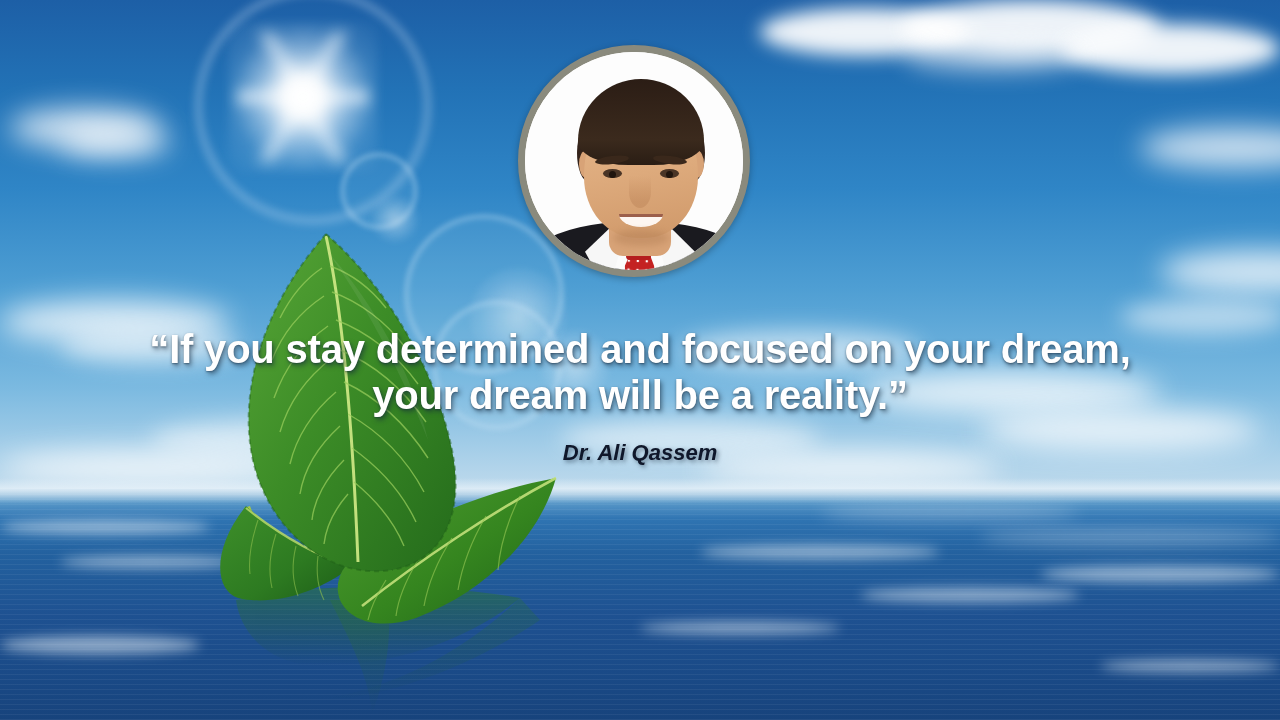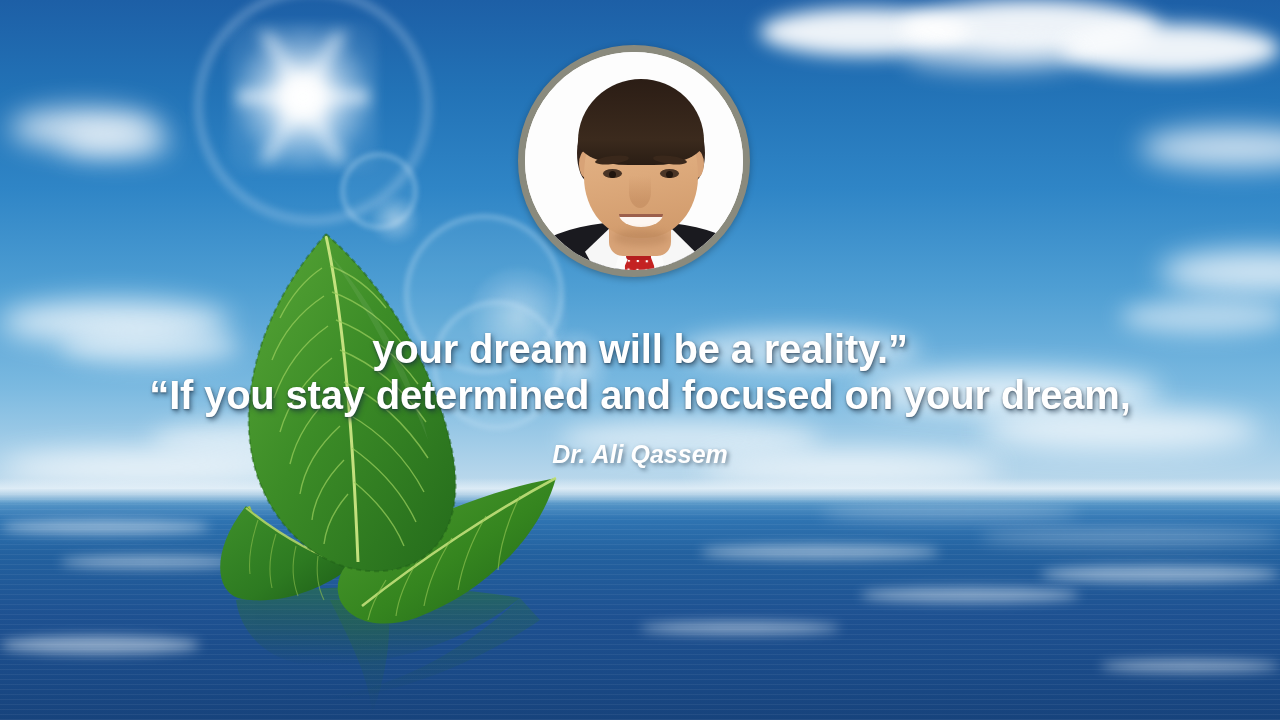--- a/index.html
+++ b/index.html
@@ -293,22 +293,22 @@
     line-height: 46px;
     letter-spacing: -0.2px;
     text-shadow: 2px 3px 5px rgba(20,40,60,.55), 0 1px 2px rgba(20,40,60,.5);
     white-space: nowrap;
   }
   .attribution {
     position: absolute;
     left: 0; top: 440px;
     width: 1280px;
     text-align: center;
-    color: #ffffff;
-    font-size: 25px;
+    color: #0f172a;
+    font-size: 22px;
     font-weight: bold;
     font-style: italic;
     text-shadow: 2px 2px 4px rgba(20,40,60,.5);
   }
 </style>
 </head>
 <body>
 
 <div id="slide">
 
@@ -484,19 +484,19 @@
       <div class="p-eye-r"></div>
       <div class="p-pupil-l"></div>
       <div class="p-pupil-r"></div>
       <div class="p-nose"></div>
       <div class="p-mouth"></div>
       <div class="p-chin-shade"></div>
     </div>
   </div>
 
   <div class="quote-block">
+    <div class="quote-line">“If you stay determined and focused on your dream,</div>
     <div class="quote-line">your dream will be a reality.”</div>
-    <div class="quote-line">“If you stay determined and focused on your dream,</div>
   </div>
 
   <div class="attribution">Dr. Ali Qassem</div>
 
 </div>
 
 </body></html>

